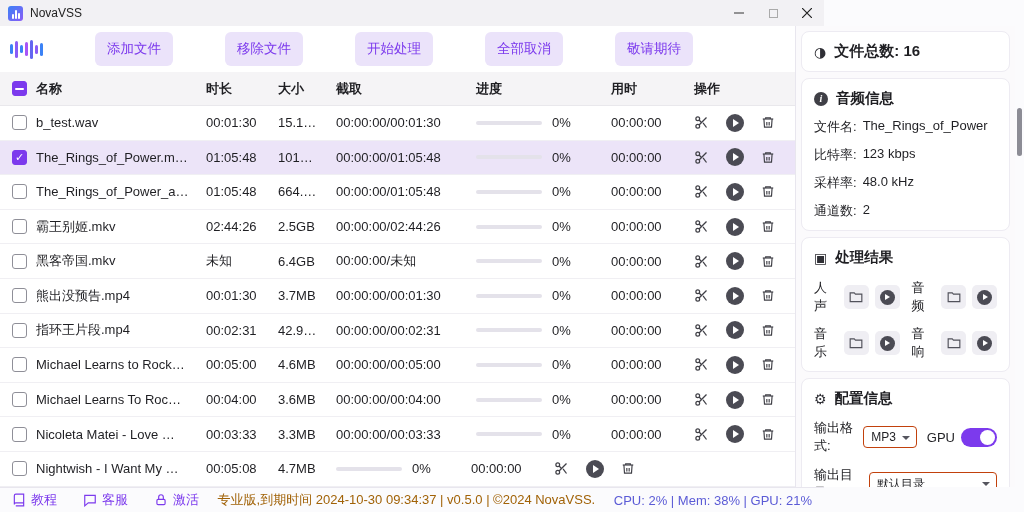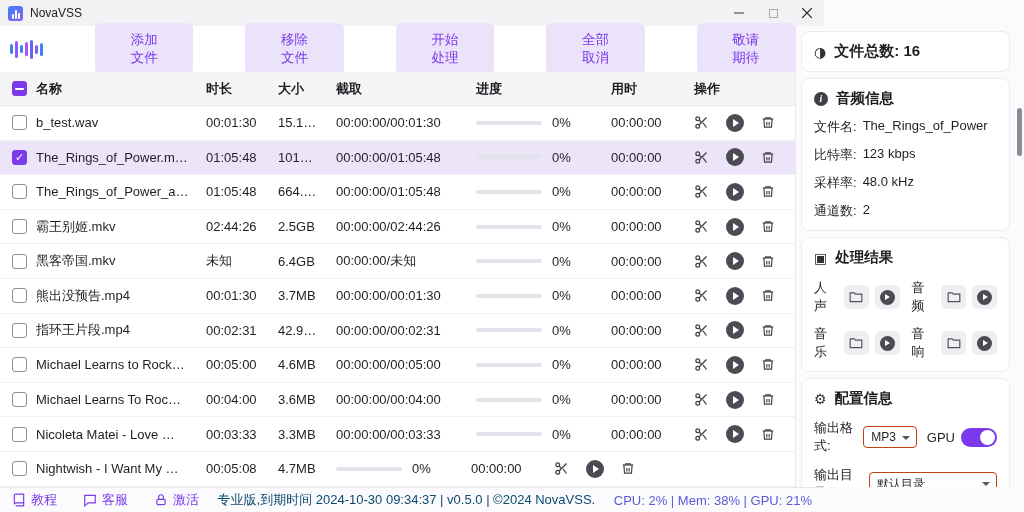--- a/index.html
+++ b/index.html
@@ -17,21 +17,21 @@
   .win-btn svg{display:block;}
 
   
   .main{flex:1;display:flex;min-height:0;}
   .left{width:795px;flex:0 0 795px;display:flex;flex-direction:column;background:#fff;}
 
   
   .toolbar{height:46px;flex:0 0 46px;display:flex;align-items:center;padding-left:10px;gap:52px;background:#fff;}
   .wave-icon{display:inline-flex;align-items:center;gap:2px;height:22px;}
   .wave-icon b{width:3px;border-radius:1.5px;display:inline-block;}
-  .tb-btn{border:none;border-radius:6px;background:#ebe3fa;color:#7c3aed;font-size:13.5px;padding:8px 32px;font-family:inherit;cursor:pointer;}
+  .tb-btn{border:none;border-radius:6px;background:#ebe3fa;color:#7c3aed;font-size:13.5px;padding:8px 12px;font-family:inherit;cursor:pointer;}
 
   
   .thead{height:34px;flex:0 0 34px;display:flex;align-items:center;background:#f5f4f6;font-weight:bold;border-bottom:1px solid #e9e8ec;}
   .tbody{flex:1;overflow:hidden;}
   .row{display:flex;align-items:center;height:34.6px;border-bottom:1px solid #f0eff3;background:#fff;}
   .row.selected{background:#ece4f8;}
   .c-check{width:36px;flex:0 0 36px;padding-left:12px;display:flex;align-items:center;}
   .c-name{width:170px;flex:0 0 170px;}
   .c-dur{width:72px;flex:0 0 72px;}
   .c-size{width:58px;flex:0 0 58px;}
@@ -71,21 +71,21 @@
   .toggle::after{content:"";position:absolute;width:15px;height:15px;border-radius:50%;background:#fff;top:2px;right:2px;}
 
   
   .sb-track{width:9px;flex:0 0 9px;position:relative;background:#fbfbfd;}
   .sb-thumb{position:absolute;left:2px;top:82px;width:5px;height:48px;border-radius:3px;background:#8c8c95;cursor:pointer;}
 
   
   .statusbar{height:25px;flex:0 0 25px;border-top:1px solid #e8e6ee;background:#fbfbfd;display:flex;align-items:center;padding:0 12px;font-size:13px;color:#7c3aed;}
   .sb-left{display:flex;gap:26px;}
   .sb-link{display:flex;align-items:center;gap:5px;cursor:pointer;color:#7c3aed;}
-  .sb-center{flex:1;text-align:center;color:#0c4a6e;}
+  .sb-center{flex:1;text-align:center;color:#a16207;}
   .sb-right{color:#5b5bd6;}
 </style>
 </head>
 <body>
 
 <div class="app">
 
   <div class="titlebar">
     <span class="app-icon">
         <b style="height:5px"></b>

